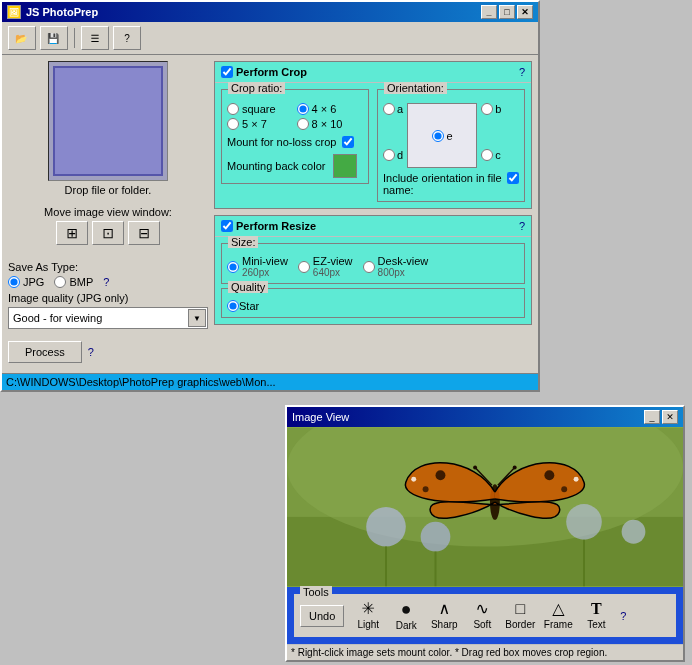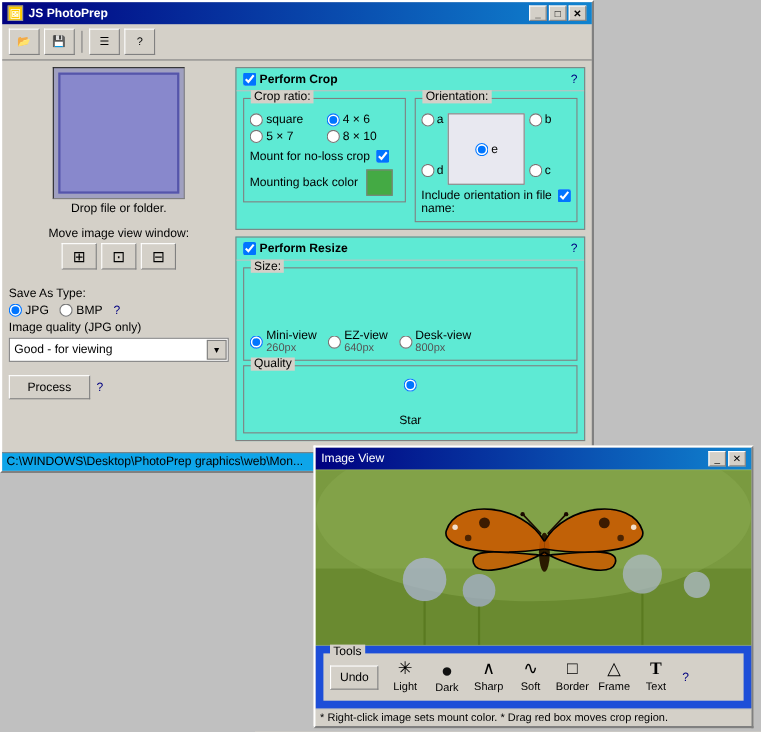--- a/index.html
+++ b/index.html
@@ -228,26 +228,26 @@
       border: 1px solid #808080;
     }
     .include-row {
       display: flex; align-items: flex-start; gap: 4px; margin-top: 4px; font-size: 11px;
     }
 
     
     .size-group { border: 1px solid #808080; padding: 5px; position: relative; margin-bottom: 4px; }
     .size-group-title { position: absolute; top: -8px; left: 6px; background: #d4d0c8; padding: 0 3px; font-size: 11px; }
     .size-row { display: flex; gap: 10px; flex-wrap: wrap; }
-    .size-item { display: flex; align-items: center; gap: 3px; font-size: 11px; margin-top: 44px; }
+    .size-item { display: flex; align-items: center; gap: 3px; font-size: 11px; }
     .size-sub { font-size: 10px; color: #555; }
 
     .quality-group { border: 1px solid #808080; padding: 5px; position: relative; }
     .quality-group-title { position: absolute; top: -8px; left: 6px; background: #d4d0c8; padding: 0 3px; font-size: 11px; }
-    .quality-radio-row { display: flex; align-items: center; gap: 20px; font-size: 11px; flex-direction: column; }
+    .quality-radio-row { display: flex; align-items: center; gap: 0; font-size: 11px; }
 
     
     .image-view {
       position: absolute;
       top: 405px;
       left: 285px;
       width: 400px;
       background: #d4d0c8;
       border: 2px solid #808080;
       border-top: 2px solid #ffffff;

